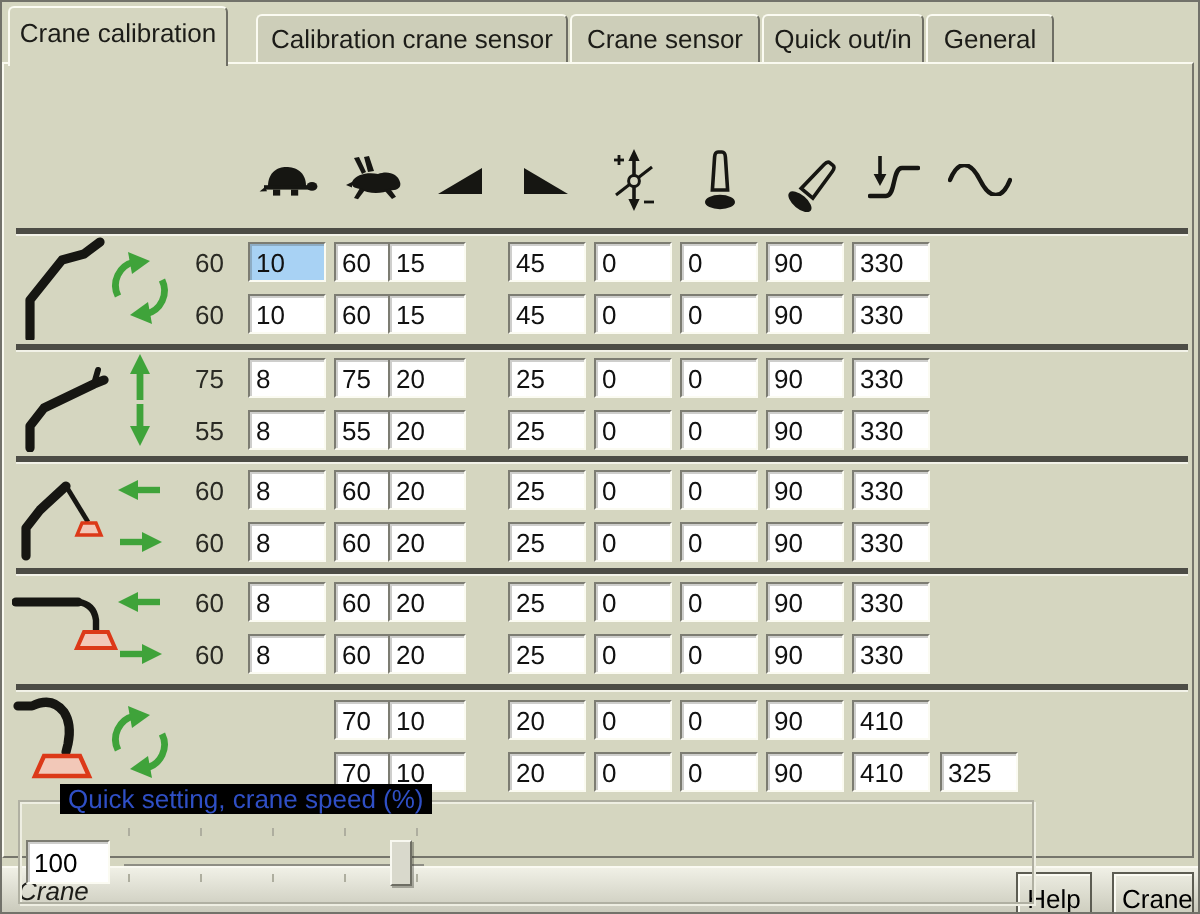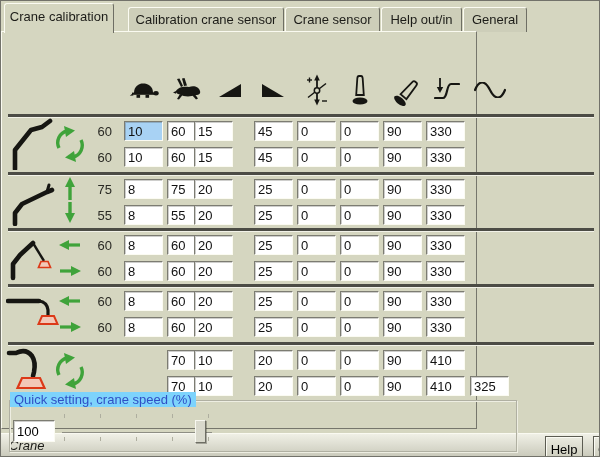--- a/index.html
+++ b/index.html
@@ -6,69 +6,69 @@
   .window{position:relative;width:600px;height:457px;background:#d5d6c0;
     font-family:"Liberation Sans",sans-serif;font-size:13px;color:#1c1c18;
     box-sizing:border-box;border:1px solid #72726a;overflow:hidden;}
   
   .tab{position:absolute;box-sizing:border-box;text-align:center;
     border:1px solid;border-bottom:none;border-color:#fbfbf2 #6e6e64 #6e6e64 #fbfbf2;
     border-top-left-radius:3px;border-top-right-radius:3px;cursor:default;}
   .tab.inactive{top:6px;height:25px;background:#cdceb9;line-height:24px;z-index:1;}
   .tab.active{top:2px;height:30px;background:#d5d6c0;line-height:26px;z-index:3;}
   
-  .panel{position:absolute;left:0;top:30px;width:476px;height:398px;box-sizing:border-box;
+  .panel{position:absolute;left:0;top:30px;width:596px;height:398px;box-sizing:border-box;
     background:#d5d6c0;border:1px solid;border-color:#fafaf0 #76766c #76766c #fafaf0;z-index:2;}
   .hicon{position:absolute;}
   .sep{position:absolute;left:6px;width:586px;height:3px;background:#4c4c45;border-bottom:1px solid #f2f2e8;}
   .rowlabel{position:absolute;left:82px;width:28px;text-align:right;line-height:21px;color:#2a2a24;}
   .cell{position:absolute;width:39px;height:20px;box-sizing:border-box;margin:0;
     border:1px solid;border-color:#7c7c72 #fbfbf2 #fbfbf2 #7c7c72;background:#fff;
     box-shadow:inset 1px 1px 0 rgba(60,60,50,.25);
     font-family:"Liberation Sans",sans-serif;font-size:13px;color:#111;padding:0 2px 0 3px;}
   .cell.sel{background:#a8d2f4;}
   .c0{left:122px}.c1{left:165px}.c2{left:192px}.c3{left:252px}.c4{left:295px}
   .c5{left:338px}.c6{left:381px}.c7{left:424px}.c8{left:468px}
   .y0{top:89px}.y1{top:115px}.y2{top:147px}.y3{top:173px}.y4{top:203px}
   .y5{top:229px}.y6{top:259px}.y7{top:285px}.y8{top:318px}.y9{top:344px}
   .gsvg{position:absolute;left:4px;width:114px;height:52px;}
   
   .gbox{position:absolute;left:7px;top:368px;width:508px;height:52px;box-sizing:border-box;
     border:1px solid #b0b0a2;box-shadow:inset 1px 1px 0 #eeeee2,1px 1px 0 #eeeee2;}
-  .legend{position:absolute;top:-9px;left:0;background:#7dd3fc;padding:0 4px;color:#2f4fc5;text-align:center;}
+  .legend{position:absolute;top:-9px;left:20px;background:#000000;padding:0 4px;color:#2f4fc5;text-align:center;}
   .qinput{position:absolute;left:3px;top:19px;width:42px;height:22px;box-sizing:border-box;
     border:1px solid;border-color:#7c7c72 #fbfbf2 #fbfbf2 #7c7c72;background:#fff;
     box-shadow:inset 1px 1px 0 rgba(60,60,50,.25);font-family:"Liberation Sans",sans-serif;
     font-size:13px;padding:0 3px;}
   .track{position:absolute;left:52px;top:31px;width:150px;height:1px;background:#8e8e84;border-bottom:1px solid #f8f8f0;}
   .tick{position:absolute;width:1px;height:4px;background:#aeae9f;}
   .thumb{position:absolute;left:185px;top:19px;width:11px;height:23px;background:#d9d9cc;box-sizing:border-box;
     border:1px solid;border-color:#f8f8f0 #6e6e64 #6e6e64 #f8f8f0;box-shadow:1px 1px 0 rgba(50,50,40,.35);}
   
   .status{position:absolute;left:0;top:432px;width:600px;height:25px;
     background:linear-gradient(#f0f0e6,#c7c7b8);border-top:1px solid #fafaf2;box-sizing:border-box;}
   .statustext{position:absolute;left:8px;top:4px;font-style:italic;}
   .btn{position:absolute;top:2px;height:21px;box-sizing:border-box;border:1px solid #5c5c52;
     background:linear-gradient(#ebebe0,#cfcfc0);box-shadow:inset 1px 1px 0 #fbfbf3;
-    font-family:"Liberation Sans",sans-serif;font-size:13px;text-align:center;line-height:18px;padding:4px;margin-left:37px;}
+    font-family:"Liberation Sans",sans-serif;font-size:13px;text-align:center;line-height:18px;padding:4px;}
   .btn.help{left:507px;width:38px;}
   .btn.close{left:555px;width:41px;}
   svg .blk{fill:#161612;}
   svg .stroke{stroke:#161612;fill:none;}
 </style>
 </head>
 <body>
 
 <div class="window">
 
   <div>
     <div class="tab active" style="left:3px;width:110px">Crane calibration</div>
     <div class="tab inactive" style="left:127px;width:156px">Calibration crane sensor</div>
     <div class="tab inactive" style="left:284px;width:95px">Crane sensor</div>
-    <div class="tab inactive" style="left:380px;width:81px">Help out/in</div>
+    <div class="tab inactive" style="left:380px;width:81px">Quick out/in</div>
     <div class="tab inactive" style="left:462px;width:64px">General</div>
   </div>
 
   <div class="panel">
 
     <svg class="hicon" style="left:127px;top:49px" width="30" height="18" viewBox="0 0 30 18">
       <path class="blk" d="M5,12 C5,5 10,2.5 14,2.5 C19,2.5 24,5 24,12 Z"></path>
       <rect class="blk" x="3" y="11.6" width="22.5" height="2.2"></rect>
       <ellipse class="blk" cx="27" cy="12.2" rx="2.7" ry="2.2"></ellipse>
       <rect class="blk" x="7.5" y="13.8" width="3.6" height="3"></rect>

